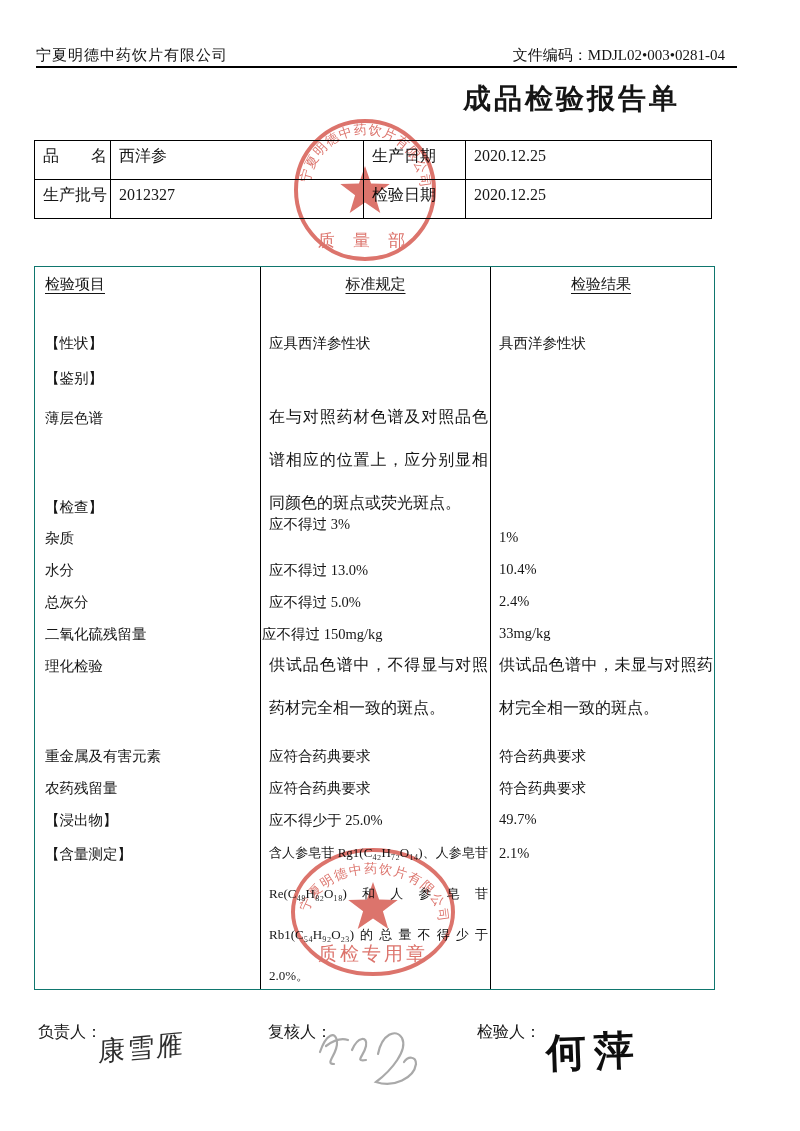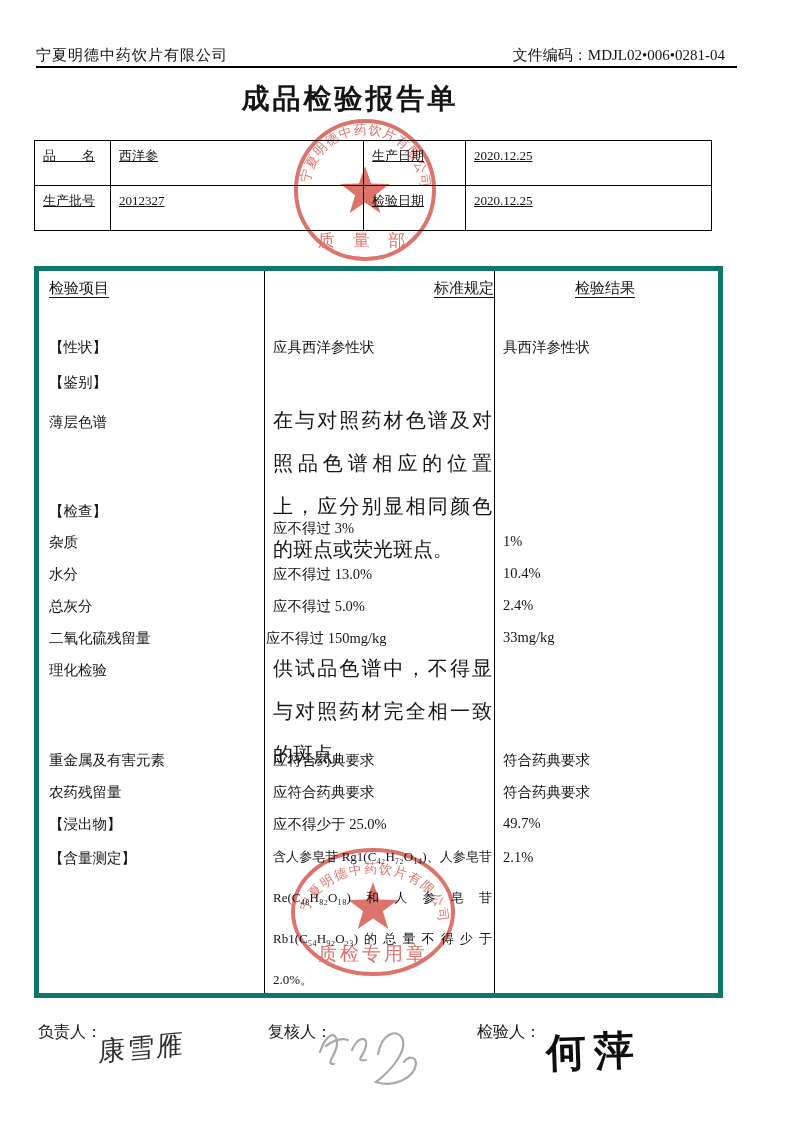--- a/index.html
+++ b/index.html
@@ -4,47 +4,47 @@
 <style>
   html,body{margin:0;padding:0;background:#ffffff;}
   .page{
     position:relative;width:800px;height:1131px;background:#fff;overflow:hidden;
     font-family:"Liberation Serif","DejaVu Serif",serif;color:#151515;
   }
   .abs{position:absolute;}
   .hdr-company{left:36px;top:46px;font-size:15px;letter-spacing:1px;}
   .hdr-code{left:380px;top:46px;width:345px;text-align:right;font-size:15px;}
   .hdr-rule{left:36px;top:66px;width:701px;height:2px;background:#000;}
-  .doc-title{left:20px;top:80px;width:660px;text-align:center;font-size:28px;font-weight:bold;letter-spacing:3px;}
+  .doc-title{left:20px;top:80px;width:660px;text-align:right;font-size:28px;font-weight:bold;letter-spacing:3px;}
 
   table.info{position:absolute;left:34px;top:140px;border-collapse:collapse;table-layout:fixed;}
-  table.info td{border:1px solid #000;height:30px;padding:0 0 14px 8px;font-size:13px;vertical-align:middle;text-decoration:underline;}
+  table.info td{border:1px solid #000;height:30px;padding:0 0 8px 8px;font-size:16px;vertical-align:middle;}
 
-  .main-box{left:34px;top:266px;width:679px;height:722px;border:5px solid #0f766e;}
+  .main-box{left:34px;top:266px;width:679px;height:722px;border:1px solid #0f766e;}
   .vline{position:absolute;top:0;width:1px;height:100%;background:#000;}
   .colhead{position:absolute;top:8px;font-size:15px;text-decoration:underline;text-underline-offset:4px;}
   .ln{position:absolute;font-size:14.5px;white-space:nowrap;}
-  .para{position:absolute;font-size:20px;line-height:43px;text-align:justify;text-justify:inter-character;}
+  .para{position:absolute;font-size:16px;line-height:43px;text-align:justify;text-justify:inter-character;}
   .para-hl{position:absolute;font-size:13px;line-height:41px;text-align:justify;text-justify:inter-character;}
 
   .concl-box{left:34px;top:988px;width:671px;height:26px;border:1px solid #000;font-size:16px;padding:2px 0 0 8px;}
   .sig-label{top:1022px;font-size:16px;}
   .sig-name-1{left:98px;top:1030px;font-size:27px;color:#2f2f2f;transform:rotate(-5deg) skewX(-6deg);letter-spacing:2px;}
   .sig-name-3{left:546px;top:1024px;font-size:40px;font-weight:bold;color:#0e0e0e;transform:rotate(-2deg);letter-spacing:8px;}
 
   .stamp{mix-blend-mode:multiply;opacity:0.85;}
   .stamp text{font-family:"Liberation Serif","DejaVu Serif",serif;}
 </style>
 </head>
 <body>
 
 <div class="page">
 
   <div class="abs hdr-company">宁夏明德中药饮片有限公司</div>
-  <div class="abs hdr-code">文件编码：MDJL02•006•0281-04</div>
+  <div class="abs hdr-code">文件编码：MDJL02•003•0281-04</div>
   <div class="abs hdr-rule"></div>
   <div class="abs doc-title">成品检验报告单</div>
 
   <table class="info">
     <colgroup>
         <col style="width:76px">
         <col style="width:253px">
         <col style="width:102px">
         <col style="width:246px">
       </colgroup>
@@ -62,21 +62,21 @@
       <td>2020.12.25</td>
     </tr>
   </tbody>
     </table>
 
   <div class="abs main-box">
     <div class="vline" style="left:225px"></div>
     <div class="vline" style="left:455px"></div>
 
     <div class="colhead" style="left:10px">检验项目</div>
-    <div class="colhead" style="left:226px;width:229px;text-align:right">标准规定</div>
+    <div class="colhead" style="left:226px;width:229px;text-align:center">标准规定</div>
     <div class="colhead" style="left:456px;width:220px;text-align:center">检验结果</div>
 
     <div class="ln" style="left:10px;top:67px">【性状】</div>
     <div class="ln" style="left:10px;top:102px">【鉴别】</div>
     <div class="ln" style="left:10px;top:142px">薄层色谱</div>
     <div class="ln" style="left:10px;top:231px">【检查】</div>
     <div class="ln" style="left:10px;top:262px">杂质</div>
     <div class="ln" style="left:10px;top:294px">水分</div>
     <div class="ln" style="left:10px;top:326px">总灰分</div>
     <div class="ln" style="left:10px;top:358px">二氧化硫残留量</div>
@@ -96,20 +96,21 @@
     <div class="ln" style="left:234px;top:480px">应符合药典要求</div>
     <div class="ln" style="left:234px;top:512px">应符合药典要求</div>
     <div class="ln" style="left:234px;top:544px">应不得少于 25.0%</div>
     <div class="para-hl" style="left:234px;top:565px;width:219px">含人参皂苷 Rg1(C₄₂H₇₂O₁₄)、人参皂苷 Re(C₄₈H₈₂O₁₈)和人参皂苷 Rb1(C₅₄H₉₂O₂₃)的总量不得少于 2.0%。</div>
 
     <div class="ln" style="left:464px;top:67px">具西洋参性状</div>
     <div class="ln" style="left:464px;top:262px">1%</div>
     <div class="ln" style="left:464px;top:294px">10.4%</div>
     <div class="ln" style="left:464px;top:326px">2.4%</div>
     <div class="ln" style="left:464px;top:358px">33mg/kg</div>
+    <div class="para" style="left:464px;top:376px;width:214px">供试品色谱中，未显与对照药材完全相一致的斑点。</div>
     <div class="ln" style="left:464px;top:480px">符合药典要求</div>
     <div class="ln" style="left:464px;top:512px">符合药典要求</div>
     <div class="ln" style="left:464px;top:544px">49.7%</div>
     <div class="ln" style="left:464px;top:578px">2.1%</div>
   </div>
 
 
   <div class="abs sig-label" style="left:38px">负责人：</div>
   <div class="abs sig-label" style="left:268px">复核人：</div>
   <div class="abs sig-label" style="left:477px">检验人：</div>

